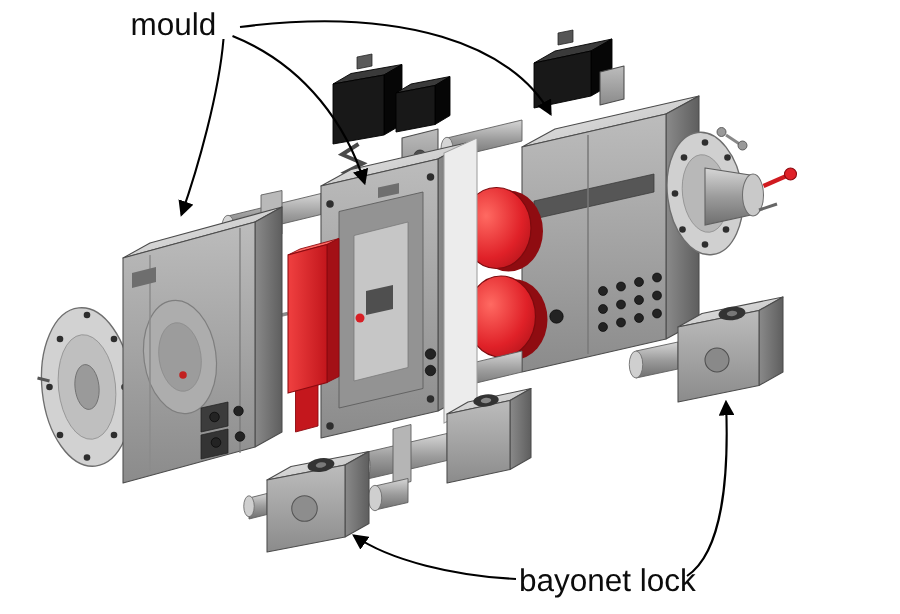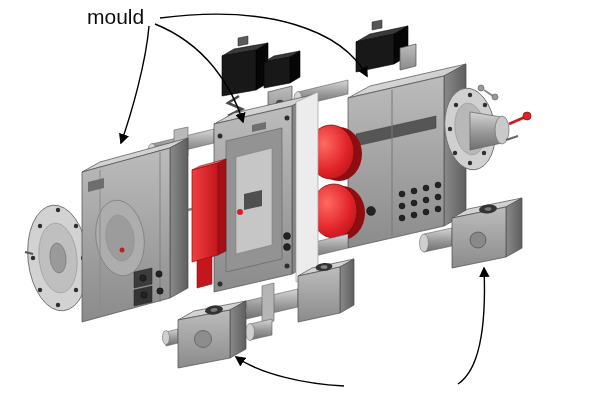--- a/index.html
+++ b/index.html
@@ -277,14 +277,15 @@
     <path class="leader" d="M149,26 C146,62 132,112 121,143" marker-end="url(#arw)"></path>
     <path class="leader" d="M155,24 C205,44 232,86 243,122" marker-end="url(#arw)"></path>
     <path class="leader" d="M160,18 C268,4 342,30 367,76" marker-end="url(#arw)"></path>
     <path class="leader" d="M344,386 C304,384 260,374 236,357" marker-end="url(#arw)"></path>
     <path class="leader" d="M458,384 C482,368 486,316 484,268" marker-end="url(#arw)"></path>
   </g>
 </svg>
 
 <div class="diagram-label label-mould">mould</div>
 
+<div class="diagram-label label-bayonet">bayonet lock</div>
 
 </div>
 
 </body></html>

